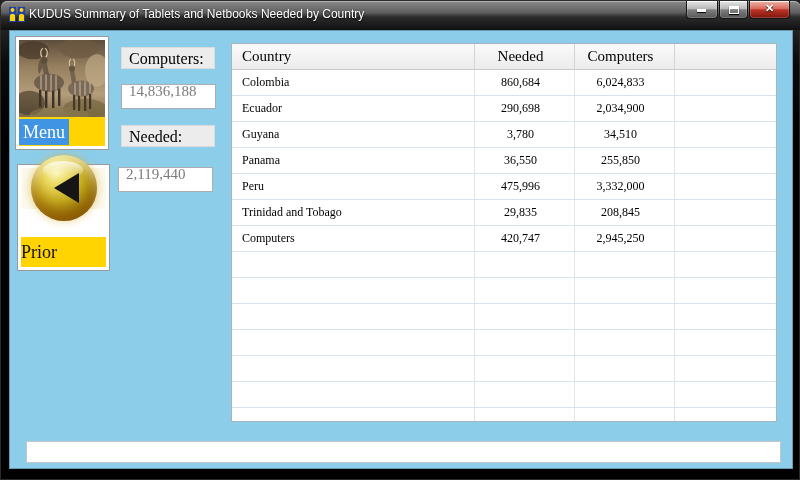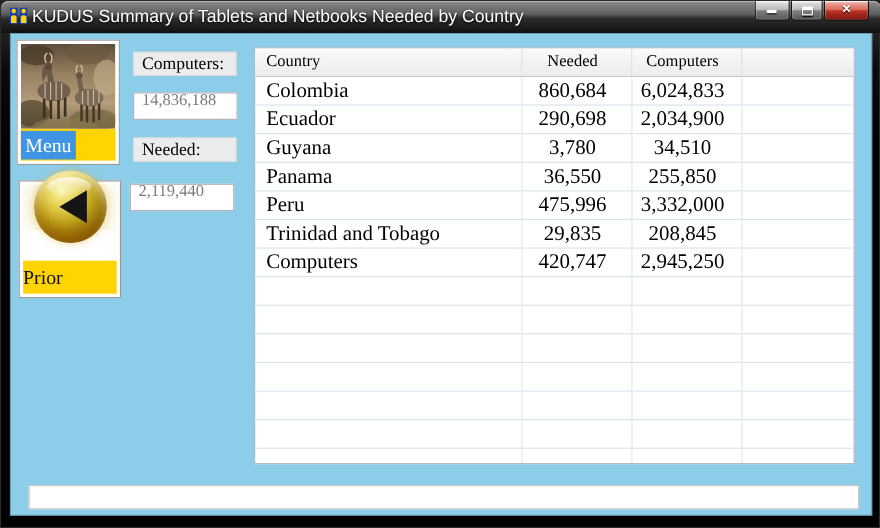--- a/index.html
+++ b/index.html
@@ -7,21 +7,21 @@
   *{box-sizing:border-box;}
 
   
   .frame{position:absolute;left:0;top:0;width:800px;height:480px;
     background:linear-gradient(180deg,#7a7a7a 0px,#4e4e4e 10px,#242424 26px,#0b0b0b 60px,#000 140px,#000 100%);
     border-radius:7px 7px 0 0; border:1px solid #2a2a2a;}
   .titlebar{position:absolute;left:0;top:0;width:800px;height:29px;
     background:linear-gradient(180deg,#8a8a8a 0%,#5f5f5f 40%,#2c2c2c 55%,#101010 100%);
     border-radius:7px 7px 0 0; box-shadow:inset 0 1px 0 rgba(255,255,255,.35);}
   .title-text{position:absolute;left:28px;top:6px;color:#fff;font-family:"Liberation Sans",sans-serif;
-    font-size:16px;text-shadow:0 1px 2px #000;white-space:nowrap;}
+    font-size:12px;text-shadow:0 1px 2px #000;white-space:nowrap;}
   .app-icon{position:absolute;left:8px;top:5px;width:16px;height:17px;}
 
   .win-btns{position:absolute;top:0;right:11px;display:flex;}
   .win-btn{height:18px;border:1px solid #141414;border-top:none;border-radius:0 0 4px 4px;
     margin-left:1px;position:relative;
     background:linear-gradient(180deg,#e6e6e6 0%,#b9b9b9 45%,#7f7f7f 52%,#565656 100%);
     box-shadow:inset 0 1px 0 rgba(255,255,255,.8), inset 0 0 0 1px rgba(255,255,255,.18);}
   .win-btn.min{width:32px;} .win-btn.max{width:29px;}
   .win-btn.close{width:41px;
     background:linear-gradient(180deg,#f0b6ad 0%,#d9695a 45%,#bb3423 52%,#7e150e 100%);}
@@ -65,21 +65,21 @@
   #box-computers{left:112px;top:54px;}
   #lbl-needed{left:112px;top:95px;}
   #box-needed{left:109px;top:137px;}
 
   
   .grid{position:absolute;left:222px;top:13px;width:546px;height:379px;background:#fff;
     border:1px solid #a4b4c0;overflow:hidden;}
   .grid-row{display:grid;grid-template-columns:243px 100px 100px 1fr;height:26px;}
   .grid-header .cell{background:linear-gradient(180deg,#fafafa,#ececec);
     border-bottom:1px solid #c9c9c9;border-right:1px solid #d4d4d4;font-size:15px;line-height:25px;}
-  .cell{font-size:19px;line-height:25px;white-space:nowrap;overflow:hidden;
+  .cell{font-size:12px;line-height:25px;white-space:nowrap;overflow:hidden;
     border-right:1px solid #e4e4e4;border-bottom:1px solid #d7e3ec;}
   .cell.c-name{padding-left:10px;text-align:left;}
   .cell.c-num{padding-right:8px;text-align:center;}
   .cell.c-fill{border-right:none;}
 
   
   .status-box{position:absolute;left:17px;top:411px;width:755px;height:22px;background:#fff;
     border:1px solid #c6c6c6;font-family:"Liberation Serif",serif;font-size:14px;padding:0 6px;outline:none;}
 </style>
 </head>

